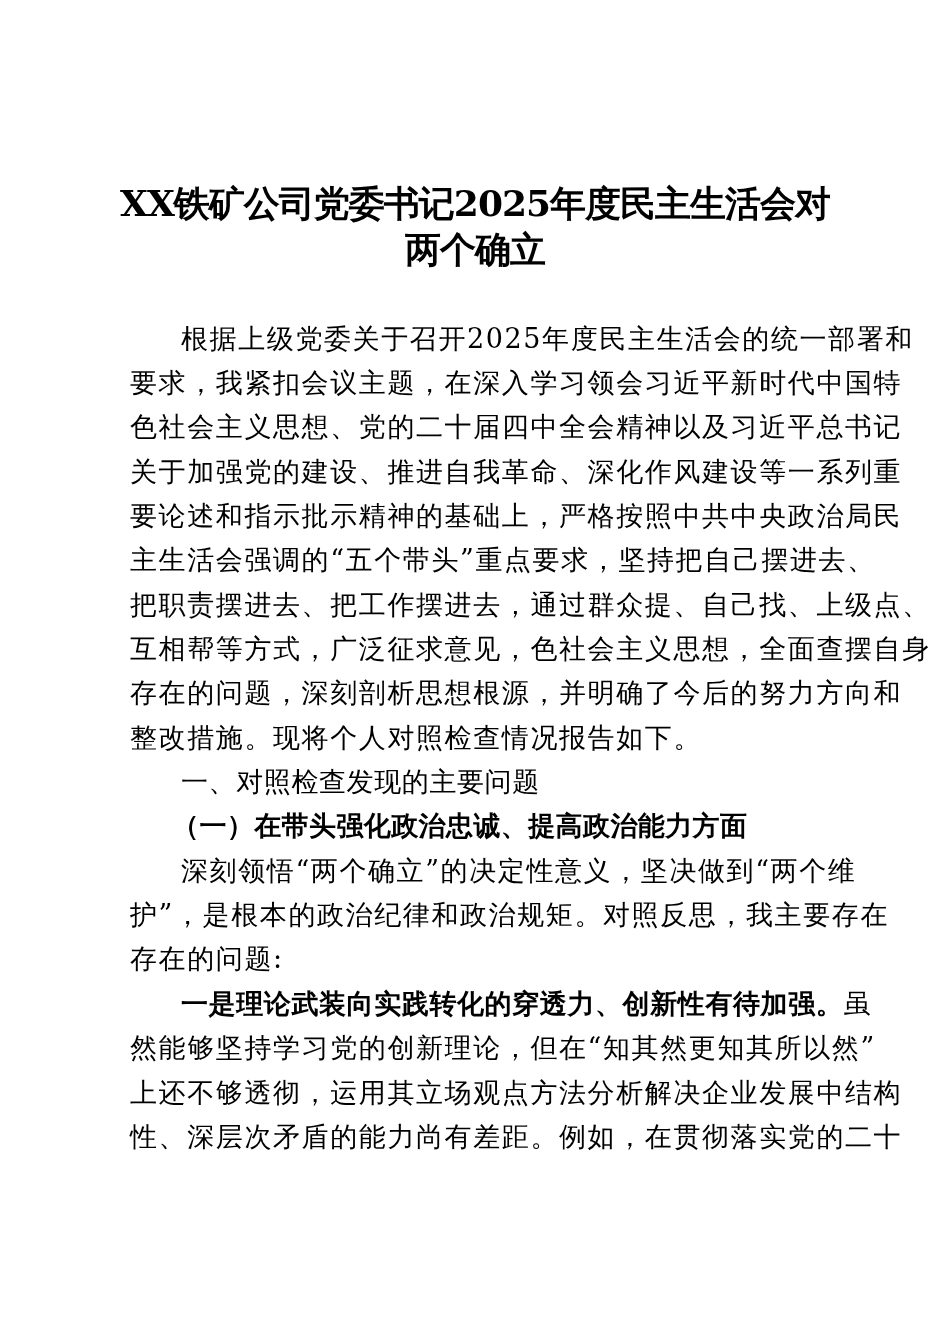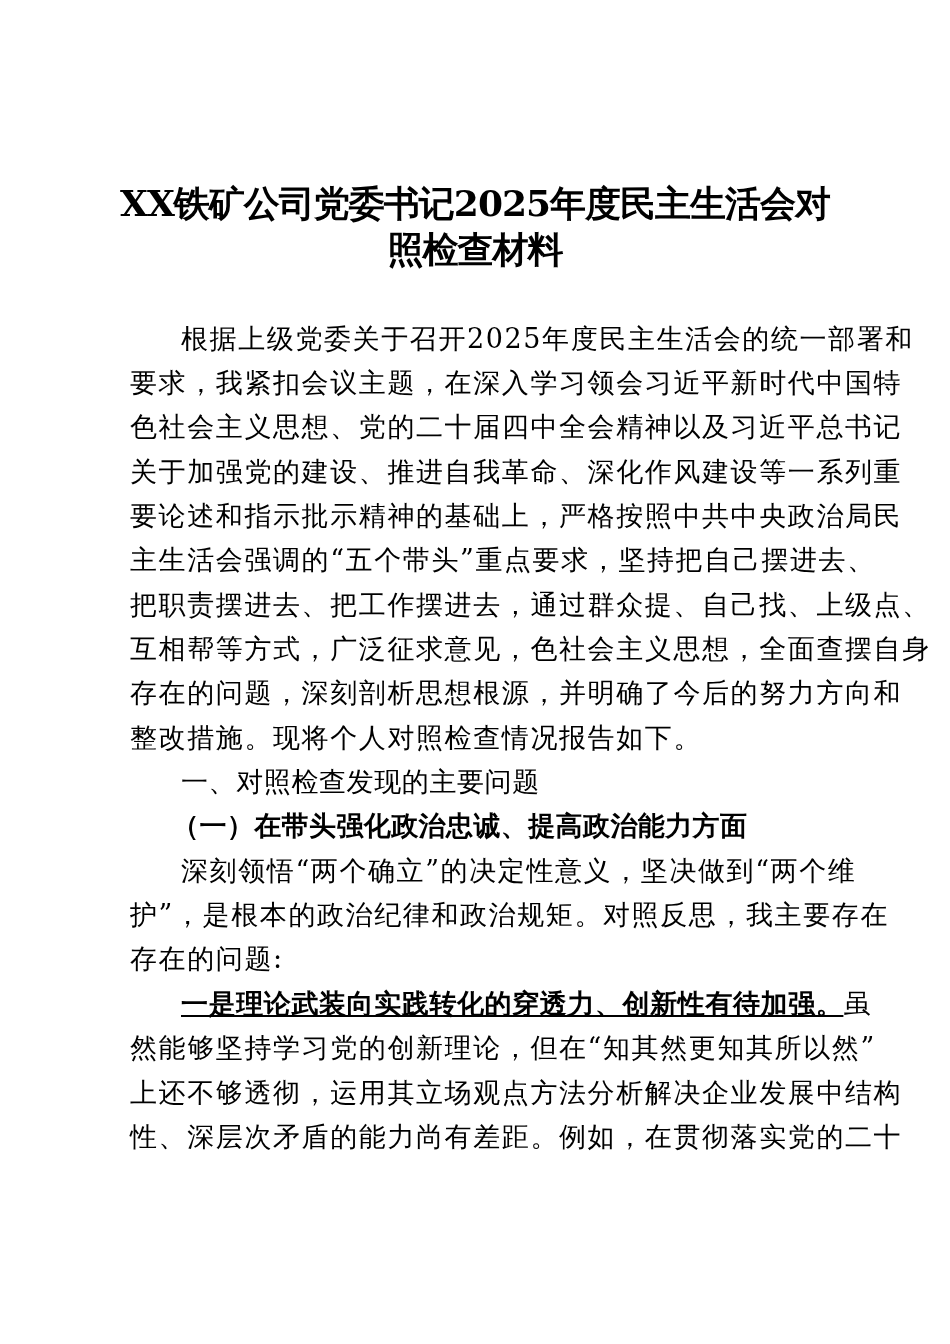--- a/index.html
+++ b/index.html
@@ -56,30 +56,29 @@
     .line.heading2 {
       font-family: "DejaVu Sans", "Liberation Sans", sans-serif;
       font-weight: bold;
       letter-spacing: 0.4px;
       left: 172px;
     }
     .bold-lead {
       font-weight: bold;
       font-family: "DejaVu Sans", "Liberation Sans", sans-serif;
       letter-spacing: 0.6px;
-      text-decoration: underline;
     }
   </style>
 </head>
 <body>
 
 <div class="page">
 
   <div class="title l1">XX铁矿公司党委书记2025年度民主生活会对</div>
-  <div class="title l2">照检查材料</div>
+  <div class="title l2">两个确立</div>
 
   <div>
     <div class="line indent" style="top:310px">根据上级党委关于召开2025年度民主生活会的统一部署和</div>
     <div class="line" style="top:354px">要求，我紧扣会议主题，在深入学习领会习近平新时代中国特</div>
     <div class="line" style="top:398px">色社会主义思想、党的二十届四中全会精神以及习近平总书记</div>
     <div class="line" style="top:443px">关于加强党的建设、推进自我革命、深化作风建设等一系列重</div>
     <div class="line" style="top:487px">要论述和指示批示精神的基础上，严格按照中共中央政治局民</div>
     <div class="line" style="top:531px">主生活会强调的“五个带头”重点要求，坚持把自己摆进去、</div>
     <div class="line" style="top:576px">把职责摆进去、把工作摆进去，通过群众提、自己找、上级点、</div>
     <div class="line" style="top:620px">互相帮等方式，广泛征求意见，色社会主义思想，全面查摆自身</div>

